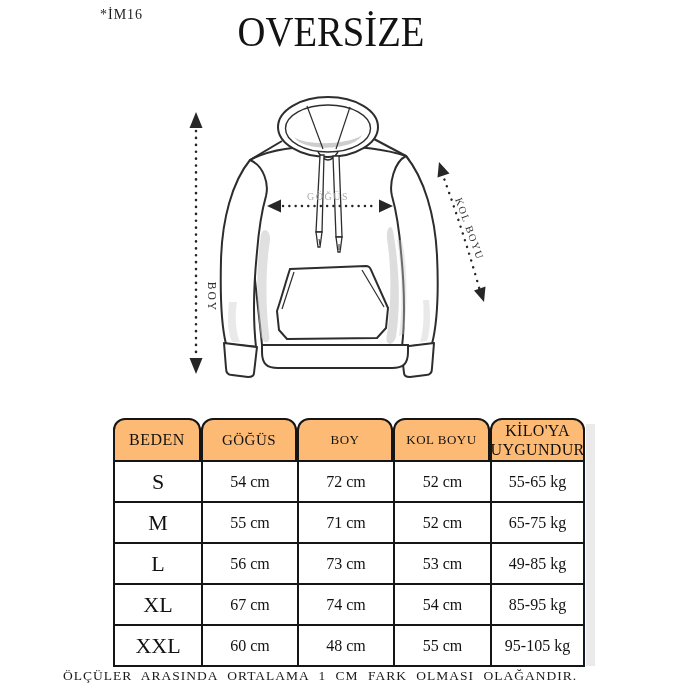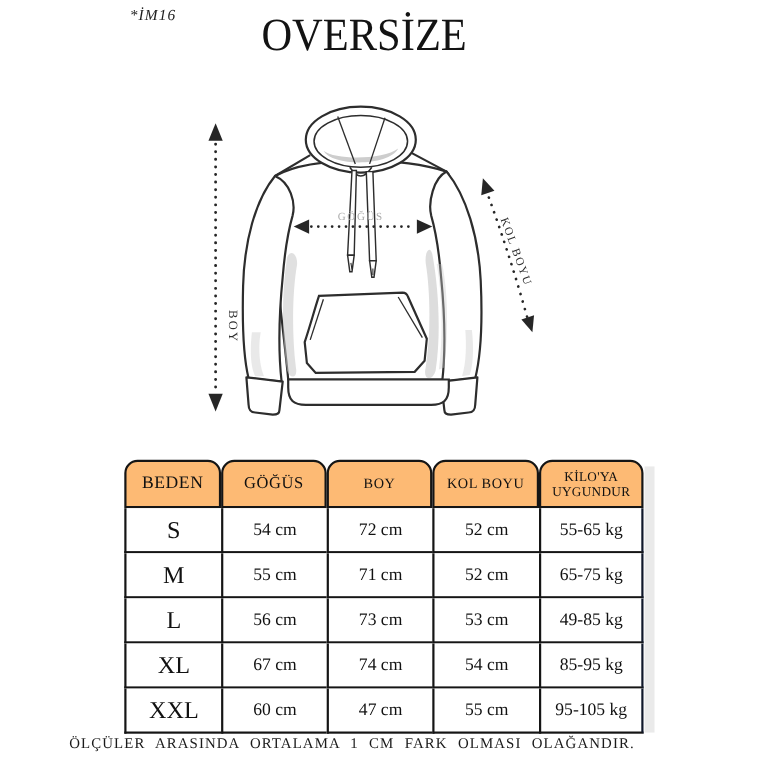--- a/index.html
+++ b/index.html
@@ -1,21 +1,21 @@
 <!DOCTYPE html>
 <html><head>
 <meta charset="utf-8">
 <style>
   html,body{margin:0;padding:0;background:#ffffff;}
   #stage{
     position:relative;width:700px;height:700px;background:#ffffff;overflow:hidden;
     font-family:"Liberation Serif","DejaVu Serif",serif;color:#161616;
   }
   .product-code{
-    position:absolute;left:118px;top:7px;font-size:14px;letter-spacing:1px;color:#1d1d1d;font-style:italic;
+    position:absolute;left:100px;top:7px;font-size:14px;letter-spacing:1px;color:#1d1d1d;
   }
   .page-title{
     position:absolute;left:131px;top:8px;width:400px;text-align:center;
     font-size:42px;letter-spacing:0px;color:#131313;transform:scaleX(.92);
   }
   .hoodie-svg{position:absolute;left:170px;top:80px;}
   .artifact-strip{
     position:absolute;left:586px;top:424px;width:9px;height:242px;
     background:#d9d9d9;opacity:.55;
   }
@@ -28,21 +28,21 @@
   }
   .th{
     border:2px solid #151515;border-radius:12px 12px 0 0;background:#fdba74;
     display:flex;align-items:center;justify-content:center;text-align:center;
     line-height:1.2;color:#111;
   }
   .th.c0{font-size:16px;letter-spacing:.5px;}
   .th.c1{font-size:15px;letter-spacing:.5px;}
   .th.c2{font-size:13px;letter-spacing:.5px;}
   .th.c3{font-size:13px;letter-spacing:.5px;}
-  .th.c4{font-size:12px;letter-spacing:.3px;padding:0 8px;}
+  .th.c4{font-size:16px;letter-spacing:.3px;padding:0 8px;}
   .td{
     border-left:2px solid #151515;border-bottom:2px solid #151515;
     display:flex;align-items:center;justify-content:center;
     font-size:16px;color:#111;background:#fff;
   }
   .td.lc{border-right:2px solid #0f172a;}
   .td.size-col{font-size:22px;}
   .footnote{
     position:absolute;left:0;top:668px;width:640px;text-align:center;
     font-size:13.5px;letter-spacing:1px;word-spacing:5px;color:#1a1a1a;
@@ -157,20 +157,20 @@
     <div class="td lc">49-85 kg</div>
 
     <div class="td size-col">XL</div>
     <div class="td">67 cm</div>
     <div class="td">74 cm</div>
     <div class="td">54 cm</div>
     <div class="td lc">85-95 kg</div>
 
     <div class="td size-col">XXL</div>
     <div class="td">60 cm</div>
-    <div class="td">47 cm</div>
+    <div class="td">48 cm</div>
     <div class="td">55 cm</div>
     <div class="td lc">95-105 kg</div>
   </div>
 
   <div class="footnote">ÖLÇÜLER ARASINDA ORTALAMA 1 CM FARK OLMASI OLAĞANDIR.</div>
 
 </div>
 
 </body></html>

